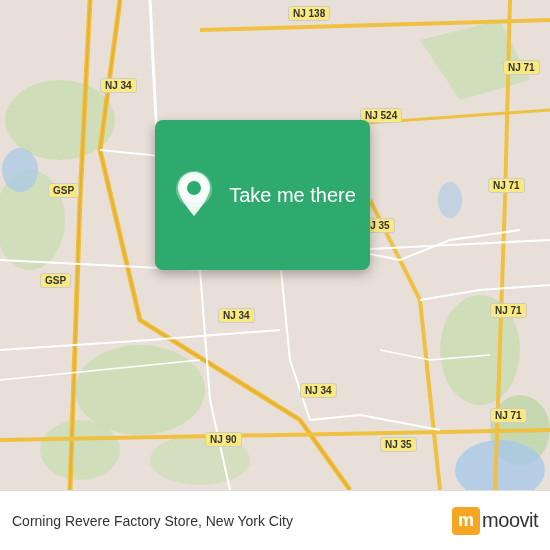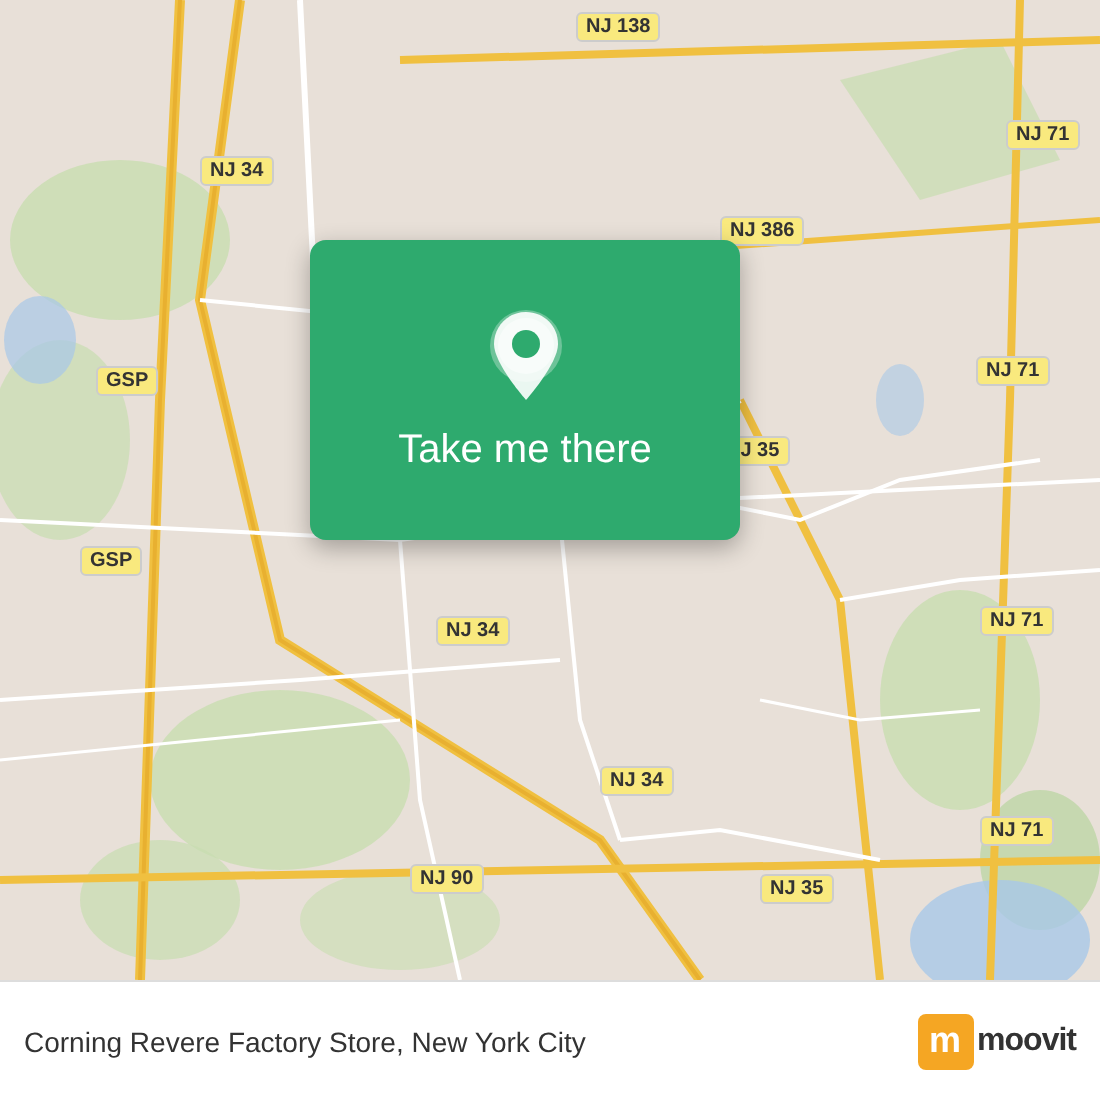--- a/index.html
+++ b/index.html
@@ -30,21 +30,21 @@
     
     .action-card {
       position: absolute;
       top: 120px;
       left: 155px;
       width: 215px;
       height: 150px;
       background-color: #2eaa6e;
       border-radius: 8px;
       display: flex;
-      flex-direction: column;
+      flex-direction: row;
       align-items: center;
       justify-content: center;
       gap: 10px;
       box-shadow: 0 4px 12px rgba(0,0,0,0.3);
       cursor: pointer;
     }
 
     .location-icon {
       width: 50px;
       height: 50px;
@@ -91,22 +91,22 @@
       font-weight: bold;
       width: 28px;
       height: 28px;
       border-radius: 4px;
       display: flex;
       align-items: center;
       justify-content: center;
     }
 
     .moovit-text {
-      font-size: 16px;
-      font-weight: bold;
+      font-size: 20px;
+      font-weight: normal;
       color: #333;
       letter-spacing: -0.5px;
     }
 
     
     .attribution {
       position: absolute;
       bottom: 65px;
       left: 6px;
       font-size: 10px;
@@ -176,21 +176,21 @@
     <path d="M350,250 L400,260 L450,240 L520,230" stroke="#ffffff" stroke-width="2" fill="none"></path>
     <path d="M420,300 L480,290 L550,285" stroke="#ffffff" stroke-width="2" fill="none"></path>
     <path d="M0,380 L100,370 L200,360" stroke="#ffffff" stroke-width="1.5" fill="none"></path>
     <path d="M380,350 L430,360 L490,355" stroke="#ffffff" stroke-width="1.5" fill="none"></path>
     <path d="M310,420 L360,415 L440,430" stroke="#ffffff" stroke-width="2" fill="none"></path>
   </svg>
 
   <div class="road-label" style="left:288px; top:6px">NJ 138</div>
   <div class="road-label" style="left:100px; top:78px">NJ 34</div>
   <div class="road-label" style="left:503px; top:60px">NJ 71</div>
-  <div class="road-label" style="left:360px; top:108px">NJ 386</div>
+  <div class="road-label" style="left:360px; top:108px">NJ 524</div>
   <div class="road-label" style="left:488px; top:178px">NJ 71</div>
   <div class="road-label" style="left:48px; top:183px">GSP</div>
   <div class="road-label" style="left:358px; top:218px">NJ 35</div>
   <div class="road-label" style="left:40px; top:273px">GSP</div>
   <div class="road-label" style="left:218px; top:308px">NJ 34</div>
   <div class="road-label" style="left:490px; top:303px">NJ 71</div>
   <div class="road-label" style="left:300px; top:383px">NJ 34</div>
   <div class="road-label" style="left:205px; top:432px">NJ 90</div>
   <div class="road-label" style="left:380px; top:437px">NJ 35</div>
   <div class="road-label" style="left:490px; top:408px">NJ 71</div>

